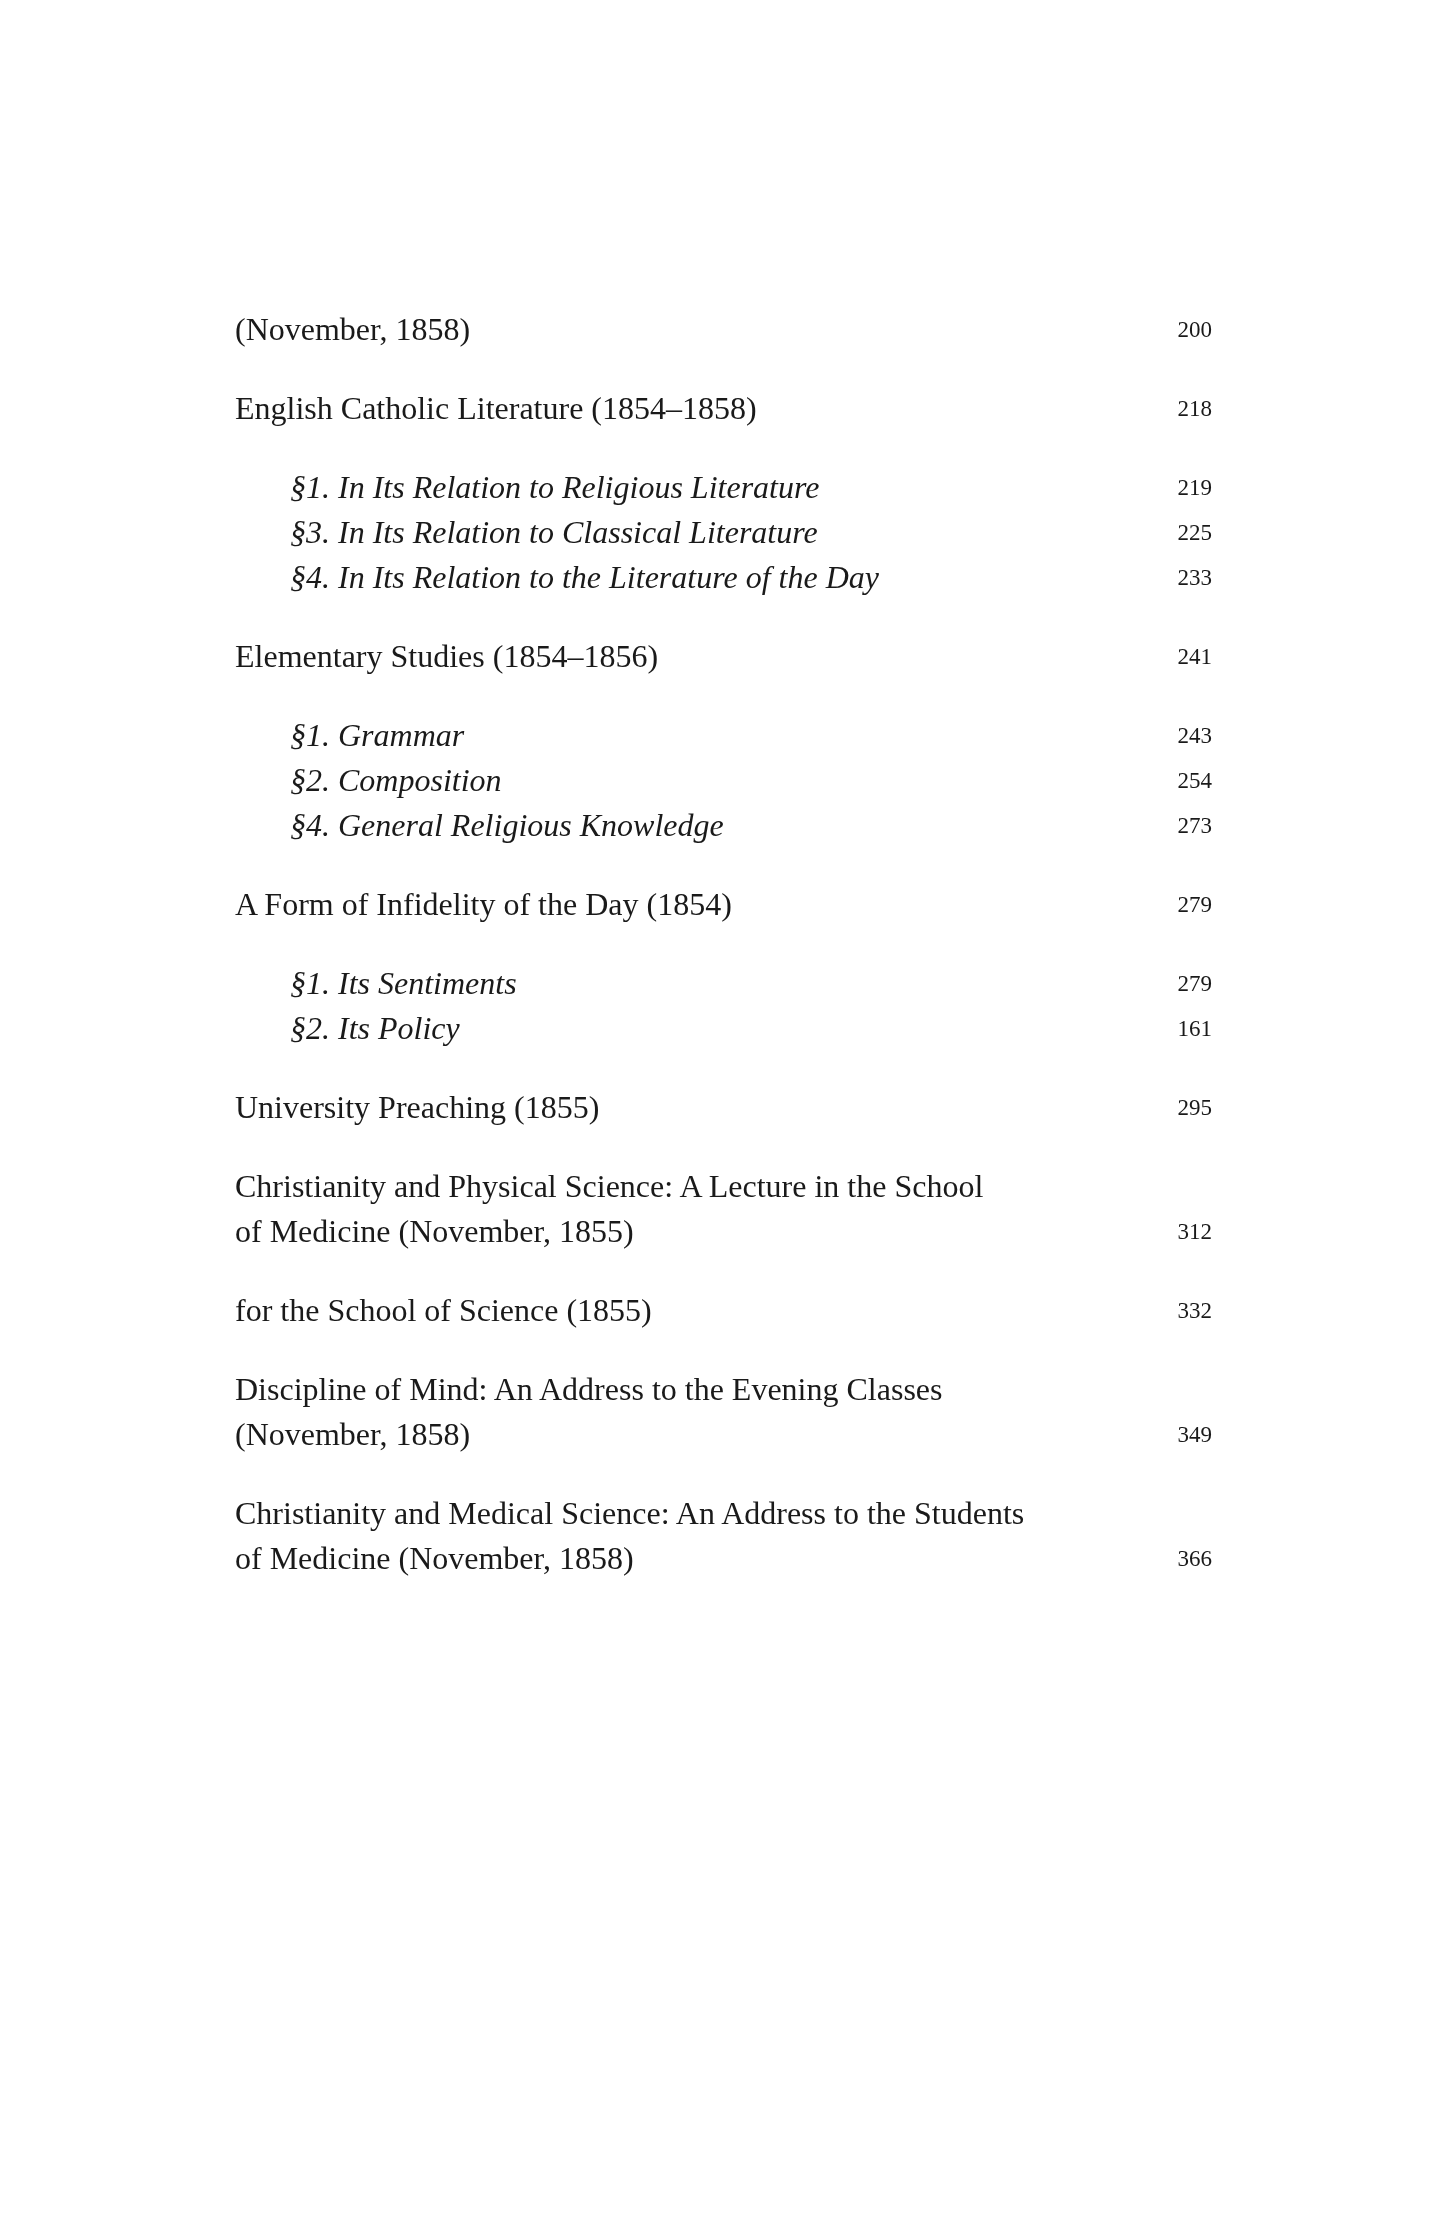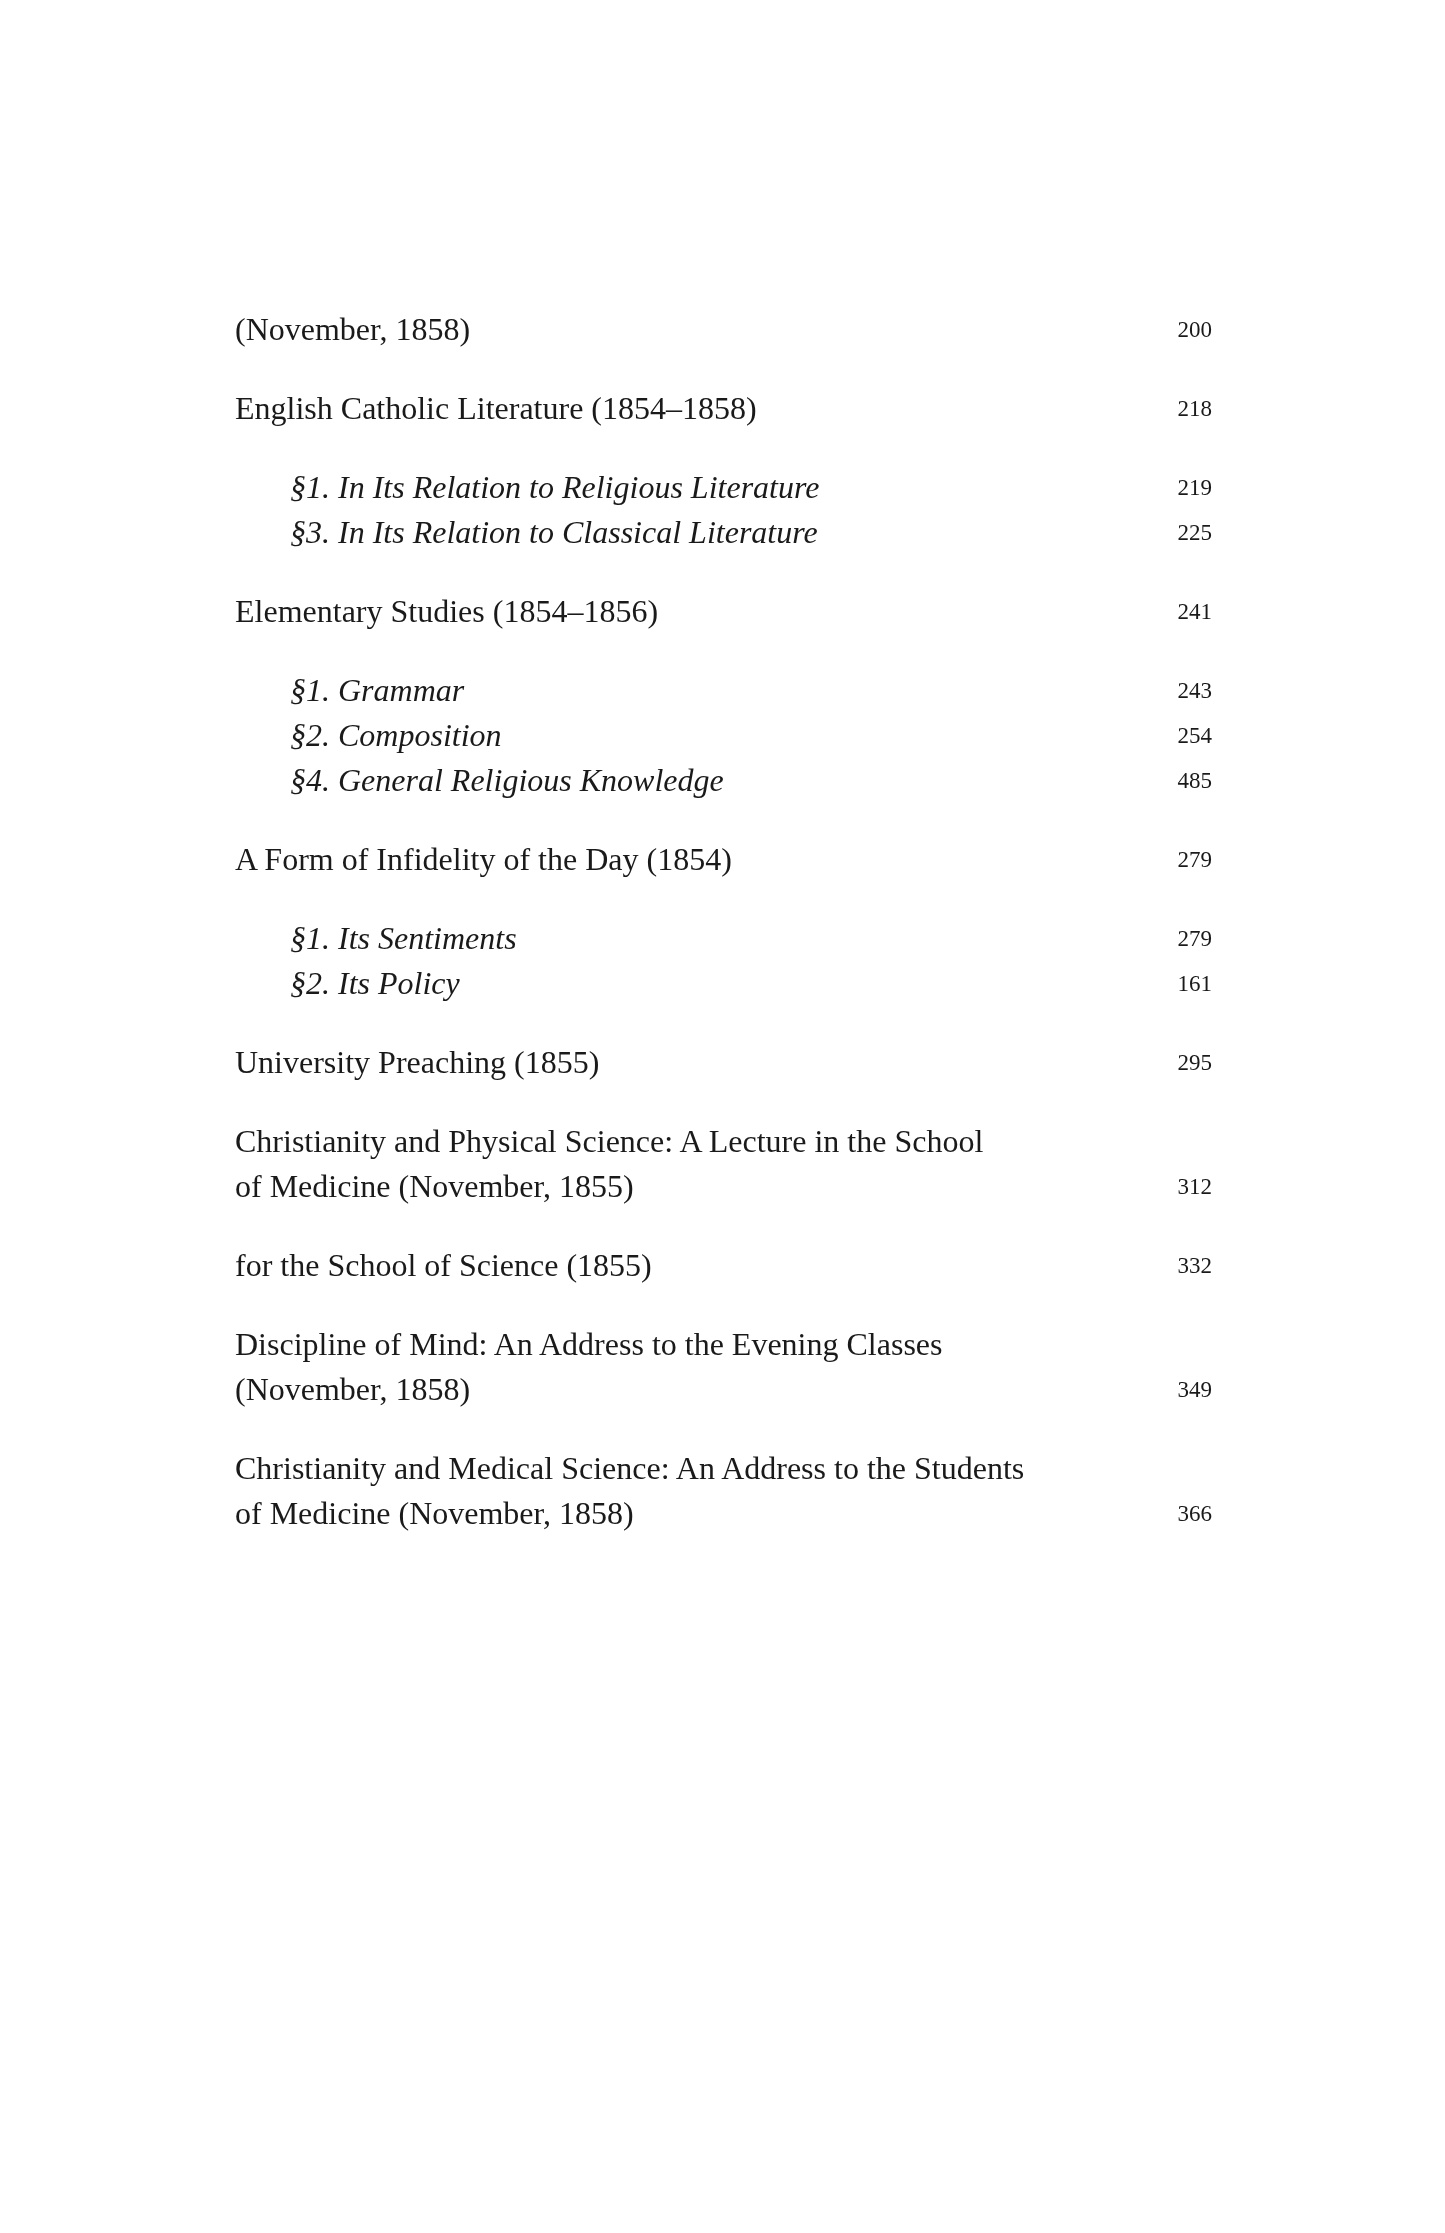--- a/index.html
+++ b/index.html
@@ -78,20 +78,26 @@
           <div class="line">§1. In Its Relation to Religious Literature</div>
         </div>
         <div class="pagenum">219</div>
       </div>
       <div class="entry section">
         <div class="title">
           <div class="line">§3. In Its Relation to Classical Literature</div>
         </div>
         <div class="pagenum">225</div>
       </div>
+      <div class="entry section">
+        <div class="title">
+          <div class="line">§4. In Its Relation to the Literature of the Day</div>
+        </div>
+        <div class="pagenum">233</div>
+      </div>
     </div>
 
     <div class="block entry chapter">
       <div class="title">
         <div class="line">Elementary Studies (1854–1856)</div>
       </div>
       <div class="pagenum">241</div>
     </div>
 
     <div class="block">
@@ -104,21 +110,21 @@
       <div class="entry section">
         <div class="title">
           <div class="line">§2. Composition</div>
         </div>
         <div class="pagenum">254</div>
       </div>
       <div class="entry section">
         <div class="title">
           <div class="line">§4. General Religious Knowledge</div>
         </div>
-        <div class="pagenum">485</div>
+        <div class="pagenum">273</div>
       </div>
     </div>
 
     <div class="block entry chapter">
       <div class="title">
         <div class="line">A Form of Infidelity of the Day (1854)</div>
       </div>
       <div class="pagenum">279</div>
     </div>
 

